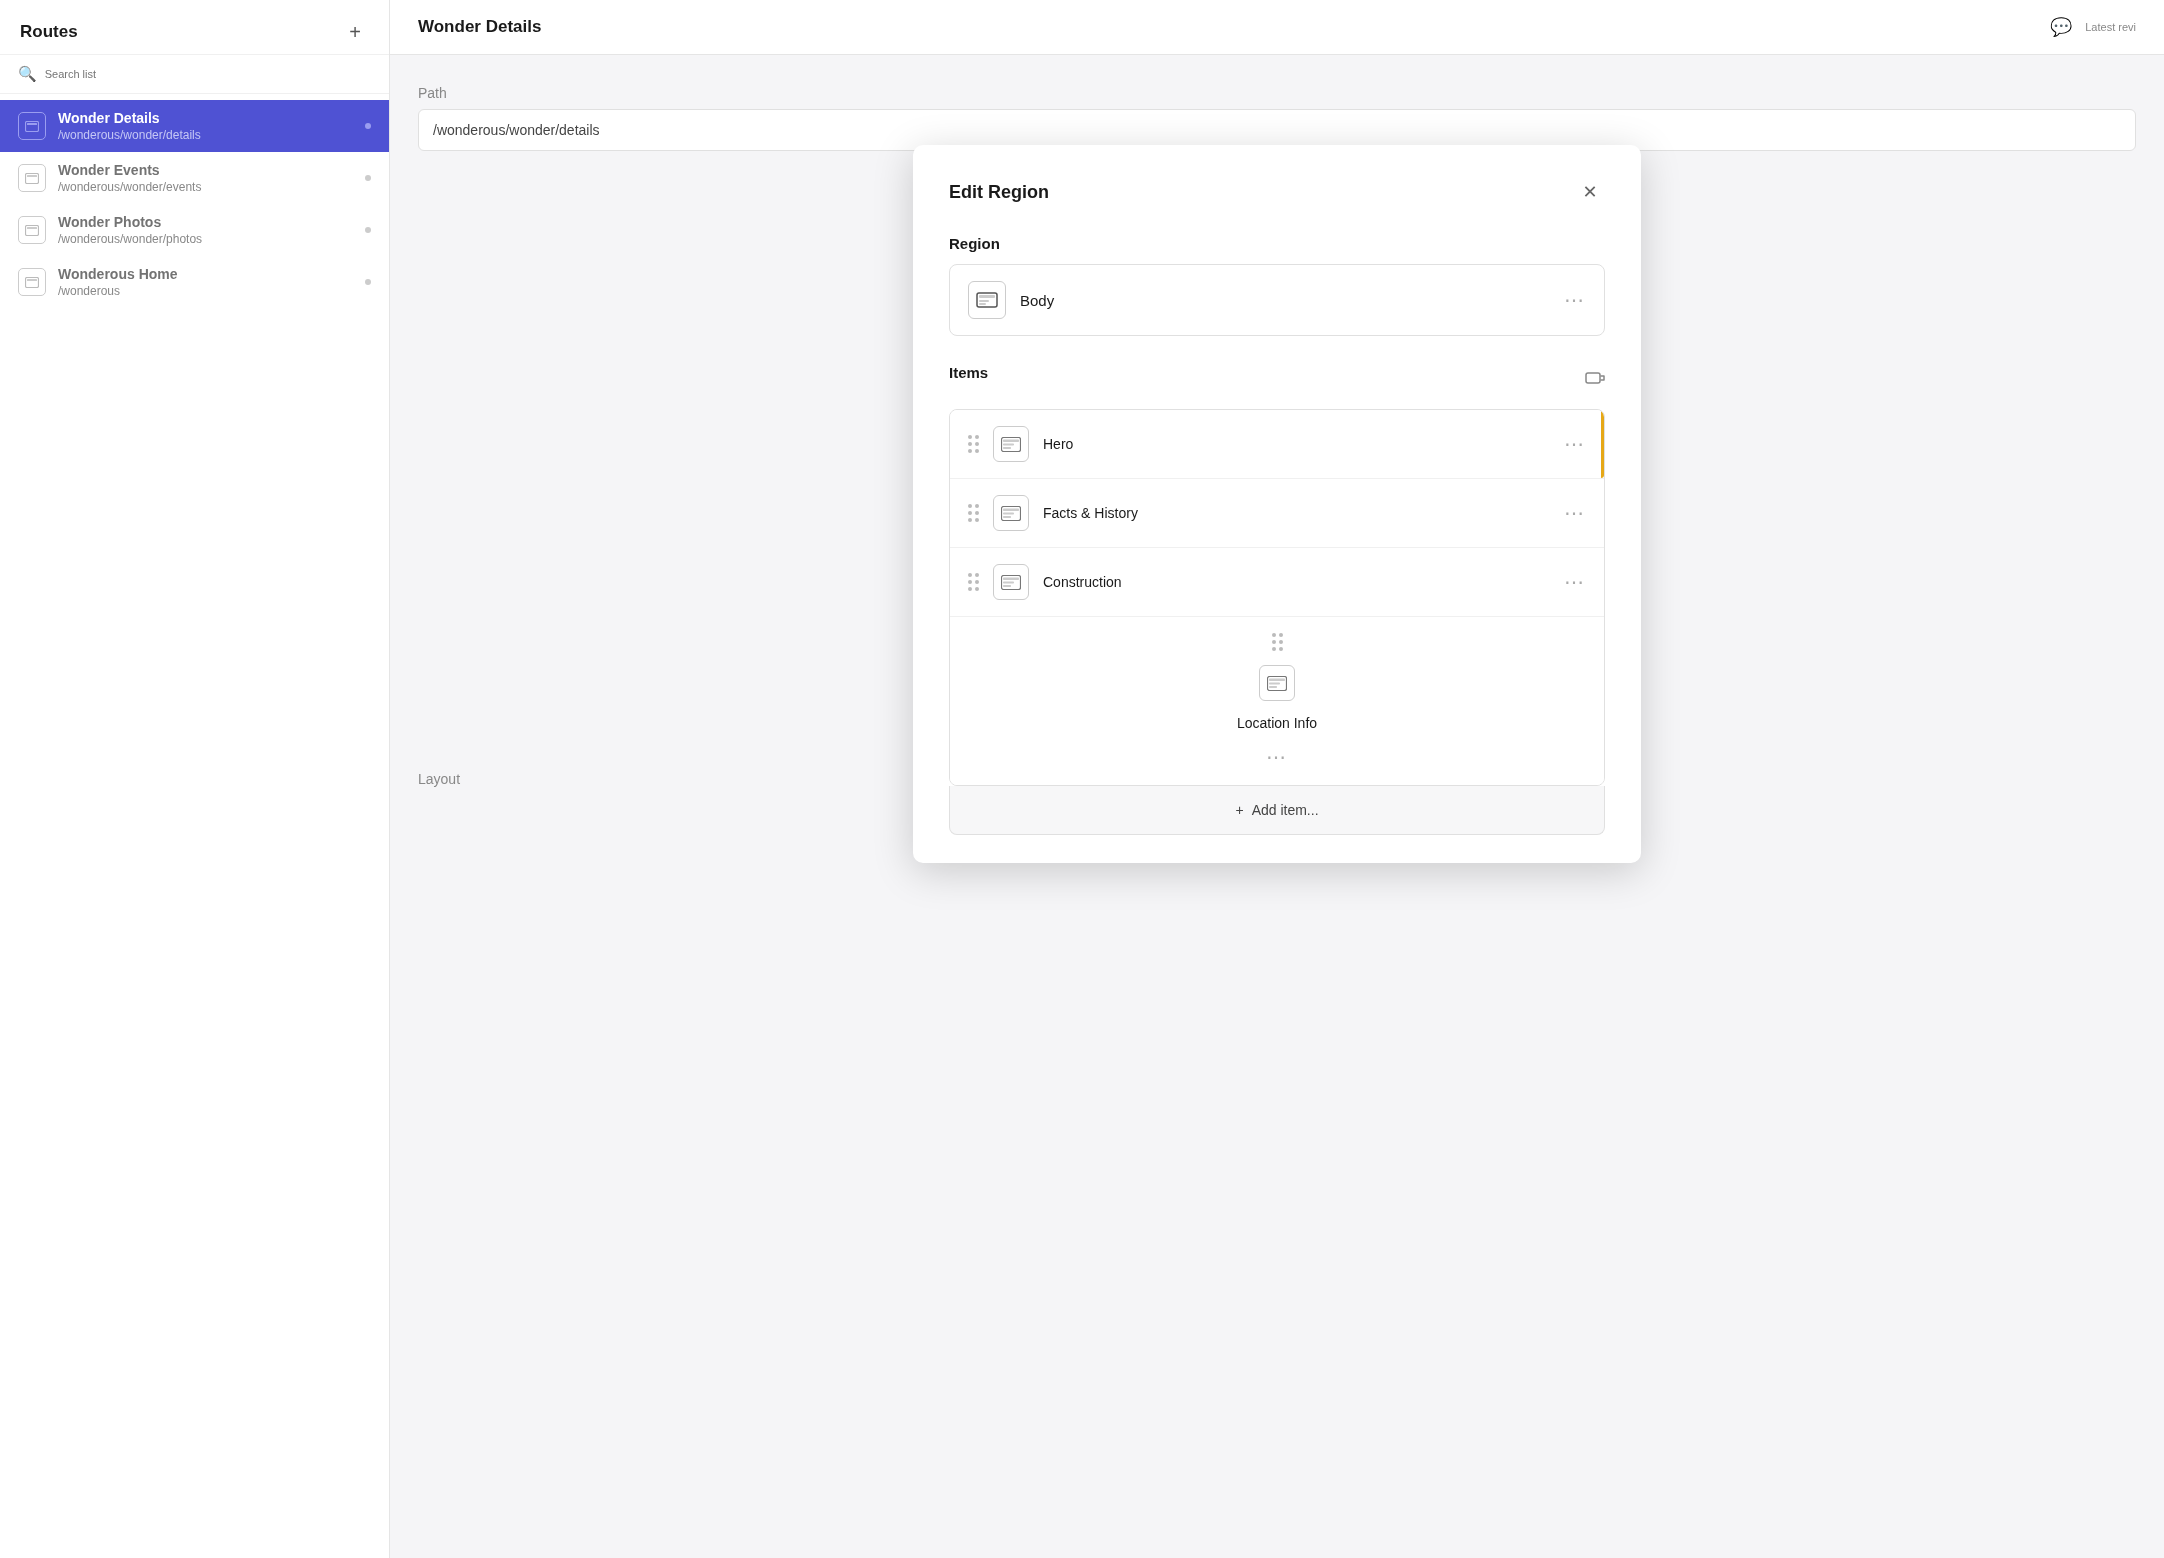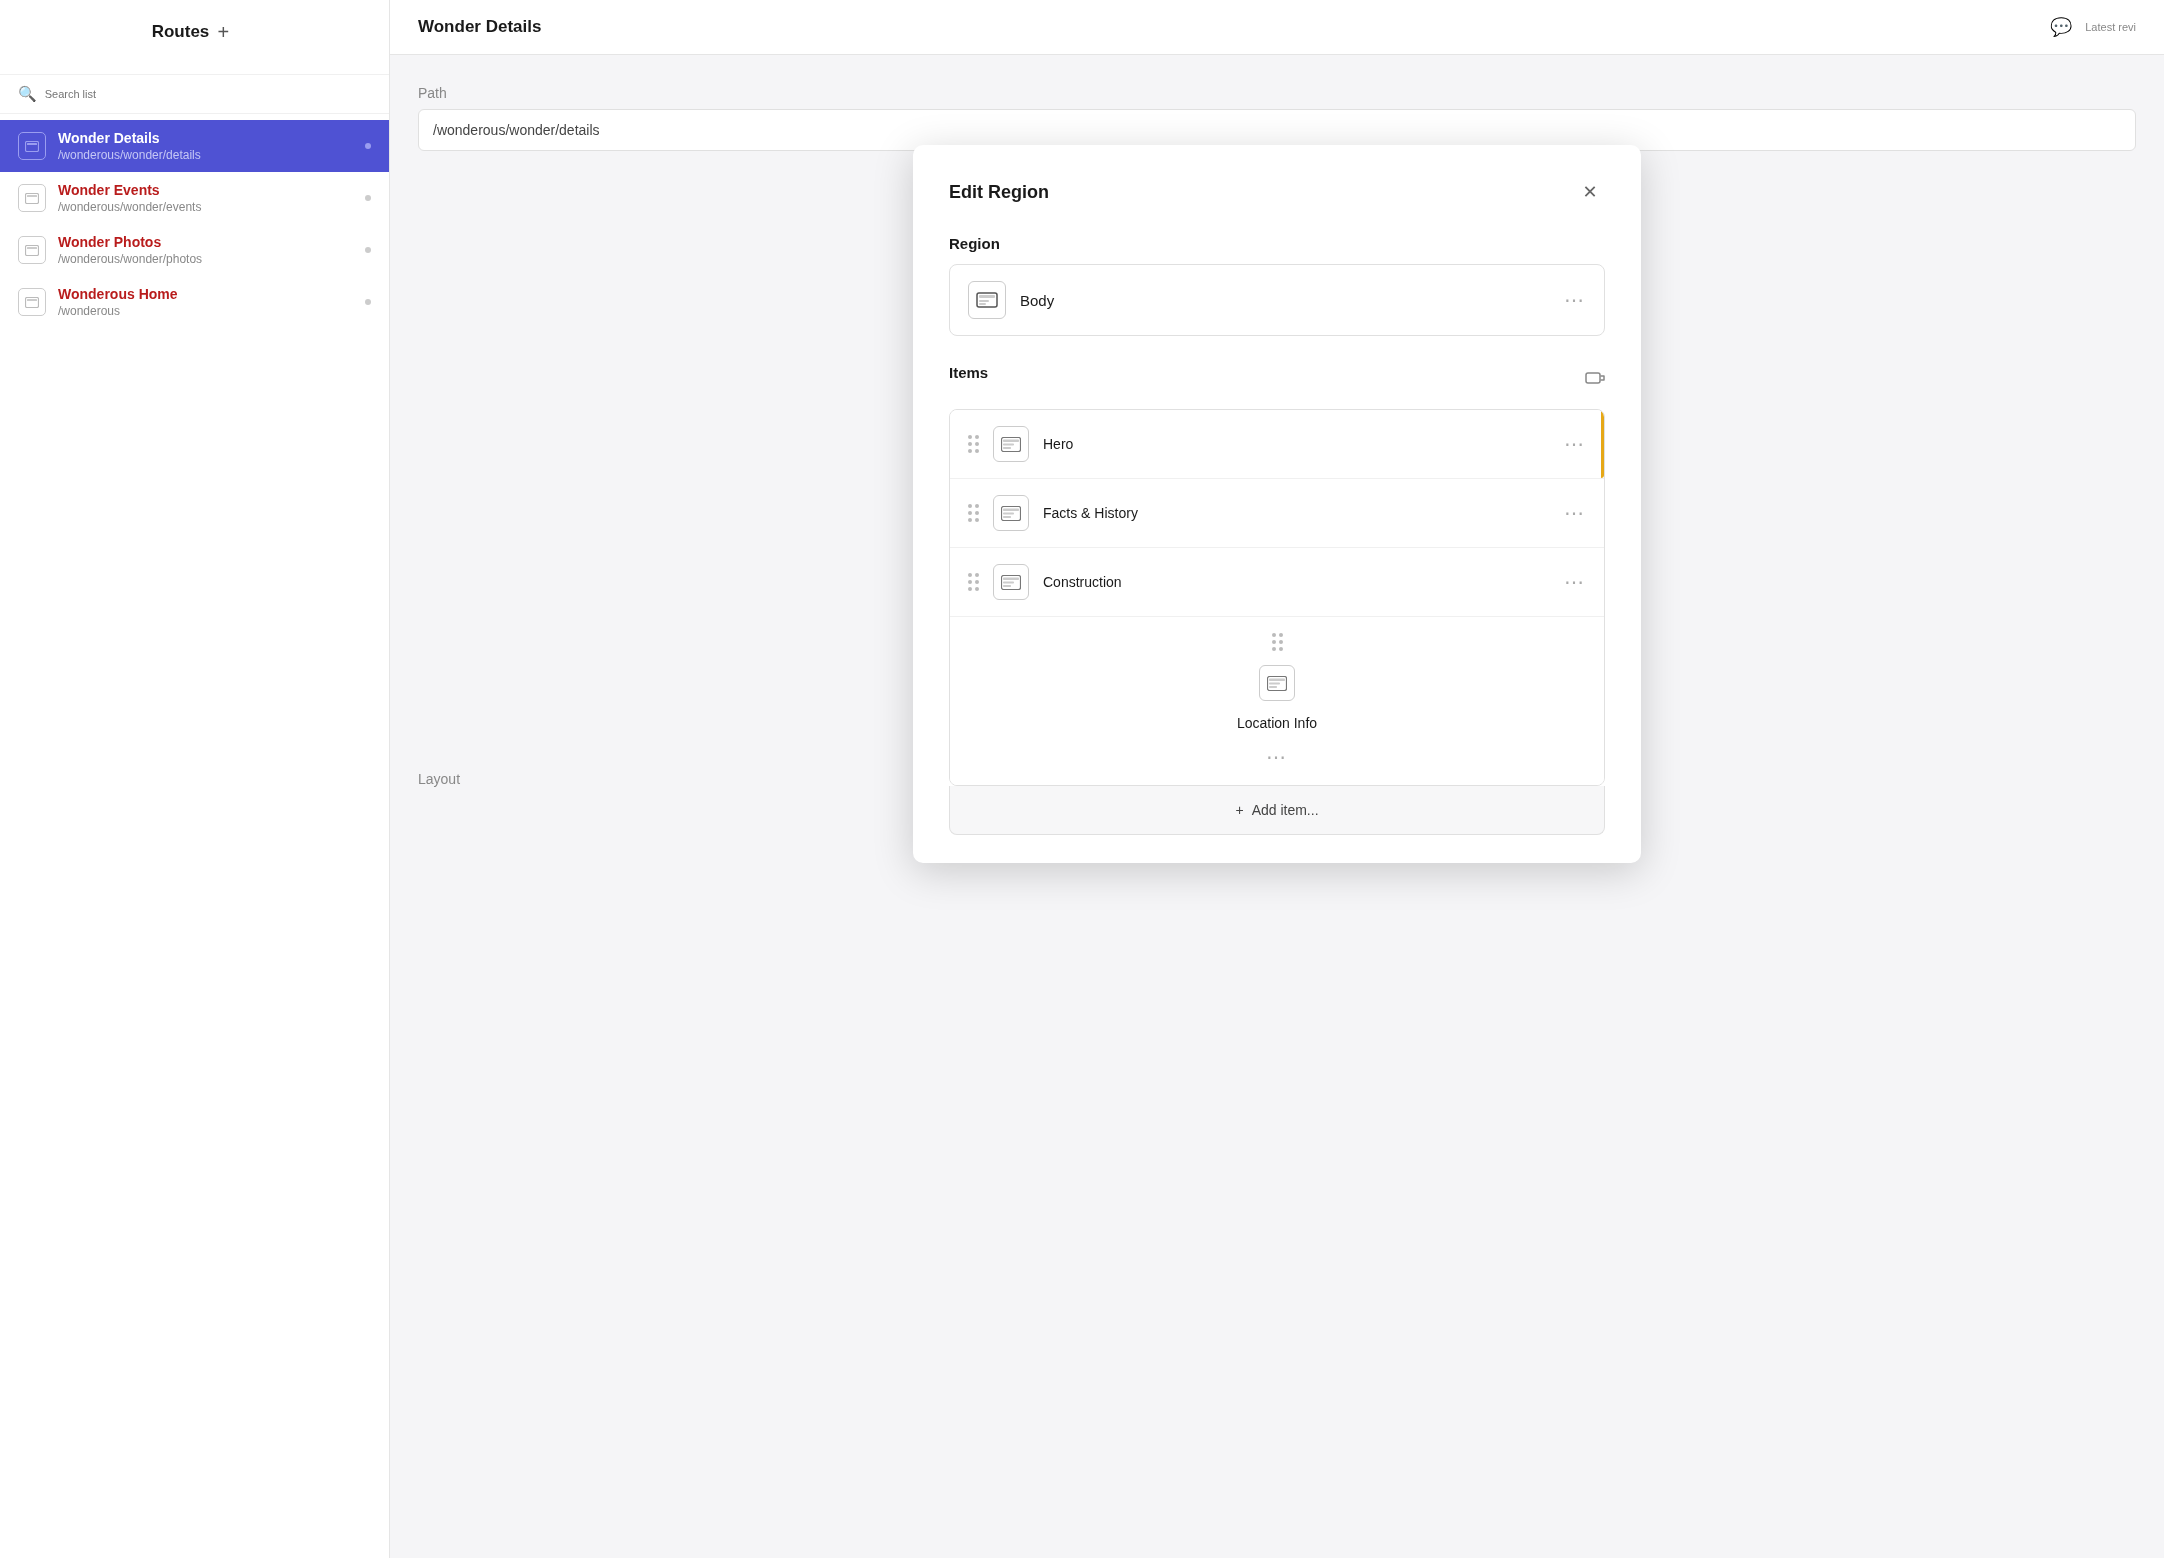--- a/index.html
+++ b/index.html
@@ -11,22 +11,22 @@
       min-width: 390px;
       background: #fff;
       border-right: 1px solid #e5e5e5;
       display: flex;
       flex-direction: column;
       height: 100%;
     }
     .sidebar-header {
       display: flex;
       align-items: center;
-      justify-content: center;
-      padding: 18px 20px 28px 20px;
+      justify-content: space-between;
+      padding: 18px 20px 8px 20px;
       border-bottom: 1px solid #f0f0f0;
     }
     .sidebar-title {
       font-size: 17px;
       font-weight: 600;
       color: #1a1a1a;
     }
     .sidebar-add-btn {
       width: 28px; height: 28px;
       display: flex; align-items: center; justify-content: center;
@@ -66,21 +66,21 @@
     .route-icon {
       width: 28px; height: 28px;
       border: 1.5px solid #ccc;
       border-radius: 5px;
       display: flex; align-items: center; justify-content: center;
       flex-shrink: 0;
       color: #555;
       font-size: 12px;
     }
     .route-info { flex: 1; }
-    .route-name { font-size: 14px; font-weight: 600; color: #b91c1c; }
+    .route-name { font-size: 14px; font-weight: 600; color: #737373; }
     .route-path { font-size: 12px; color: #888; margin-top: 2px; }
     .route-dot {
       width: 6px; height: 6px;
       border-radius: 50%;
       background: #ccc;
       flex-shrink: 0;
     }
     .route-item.active .route-dot { background: #9a9df0; }
 
     

